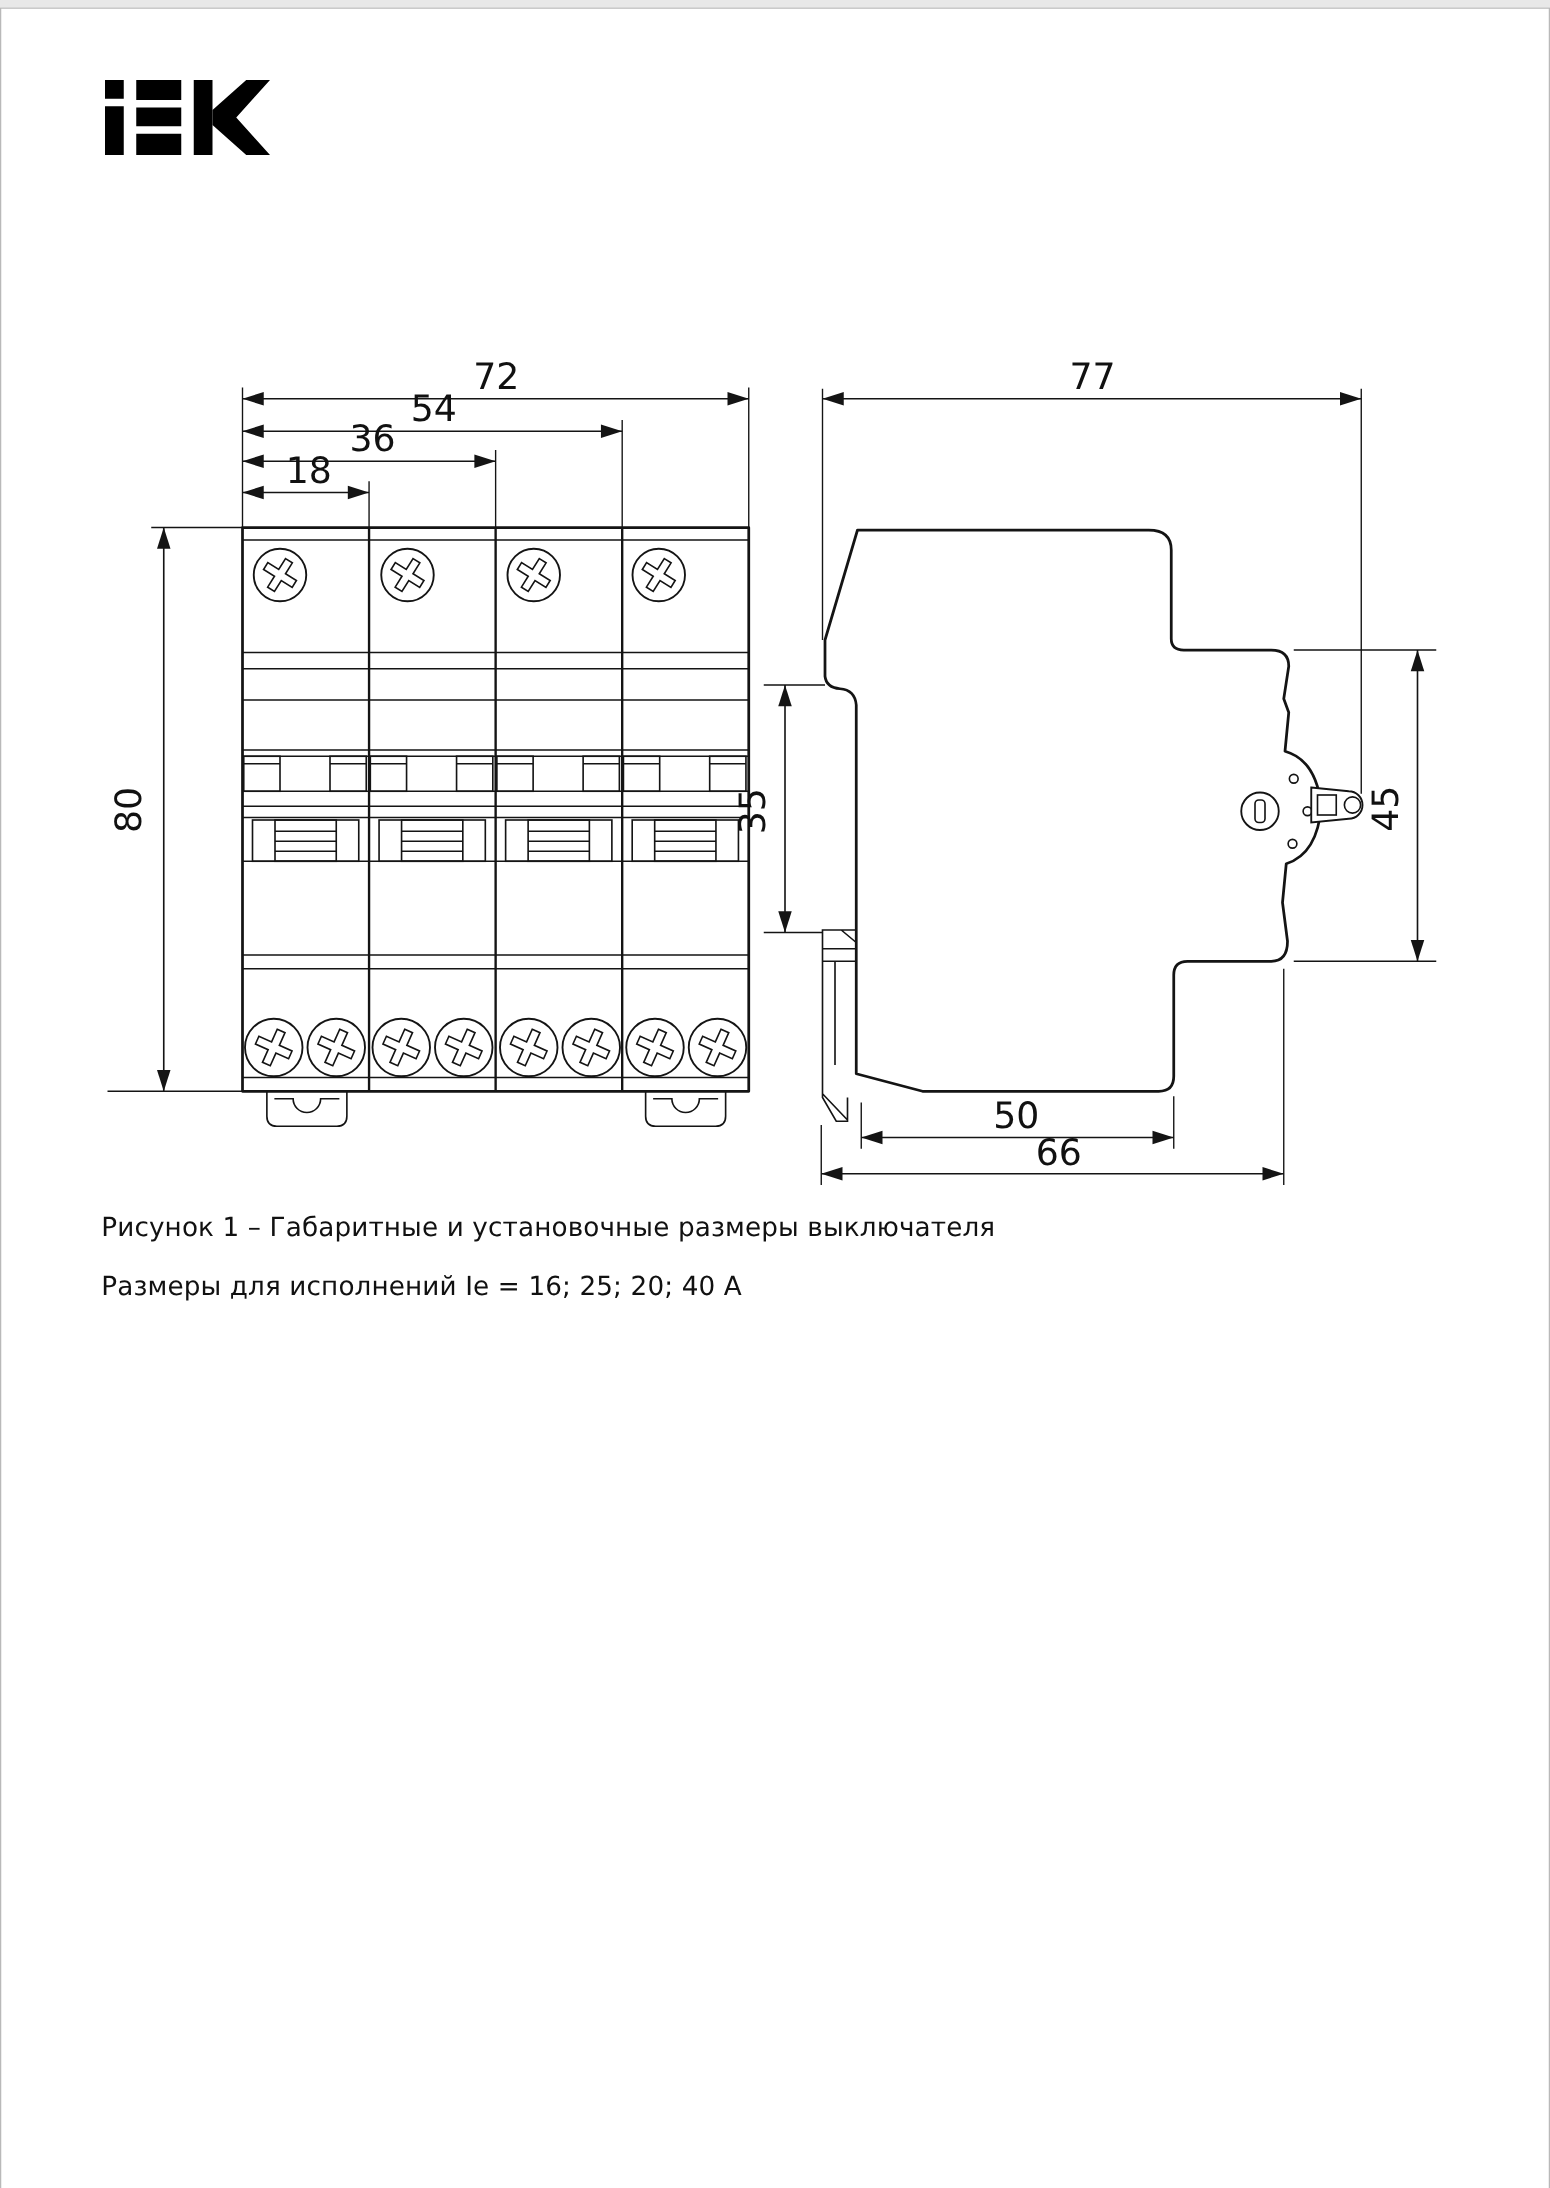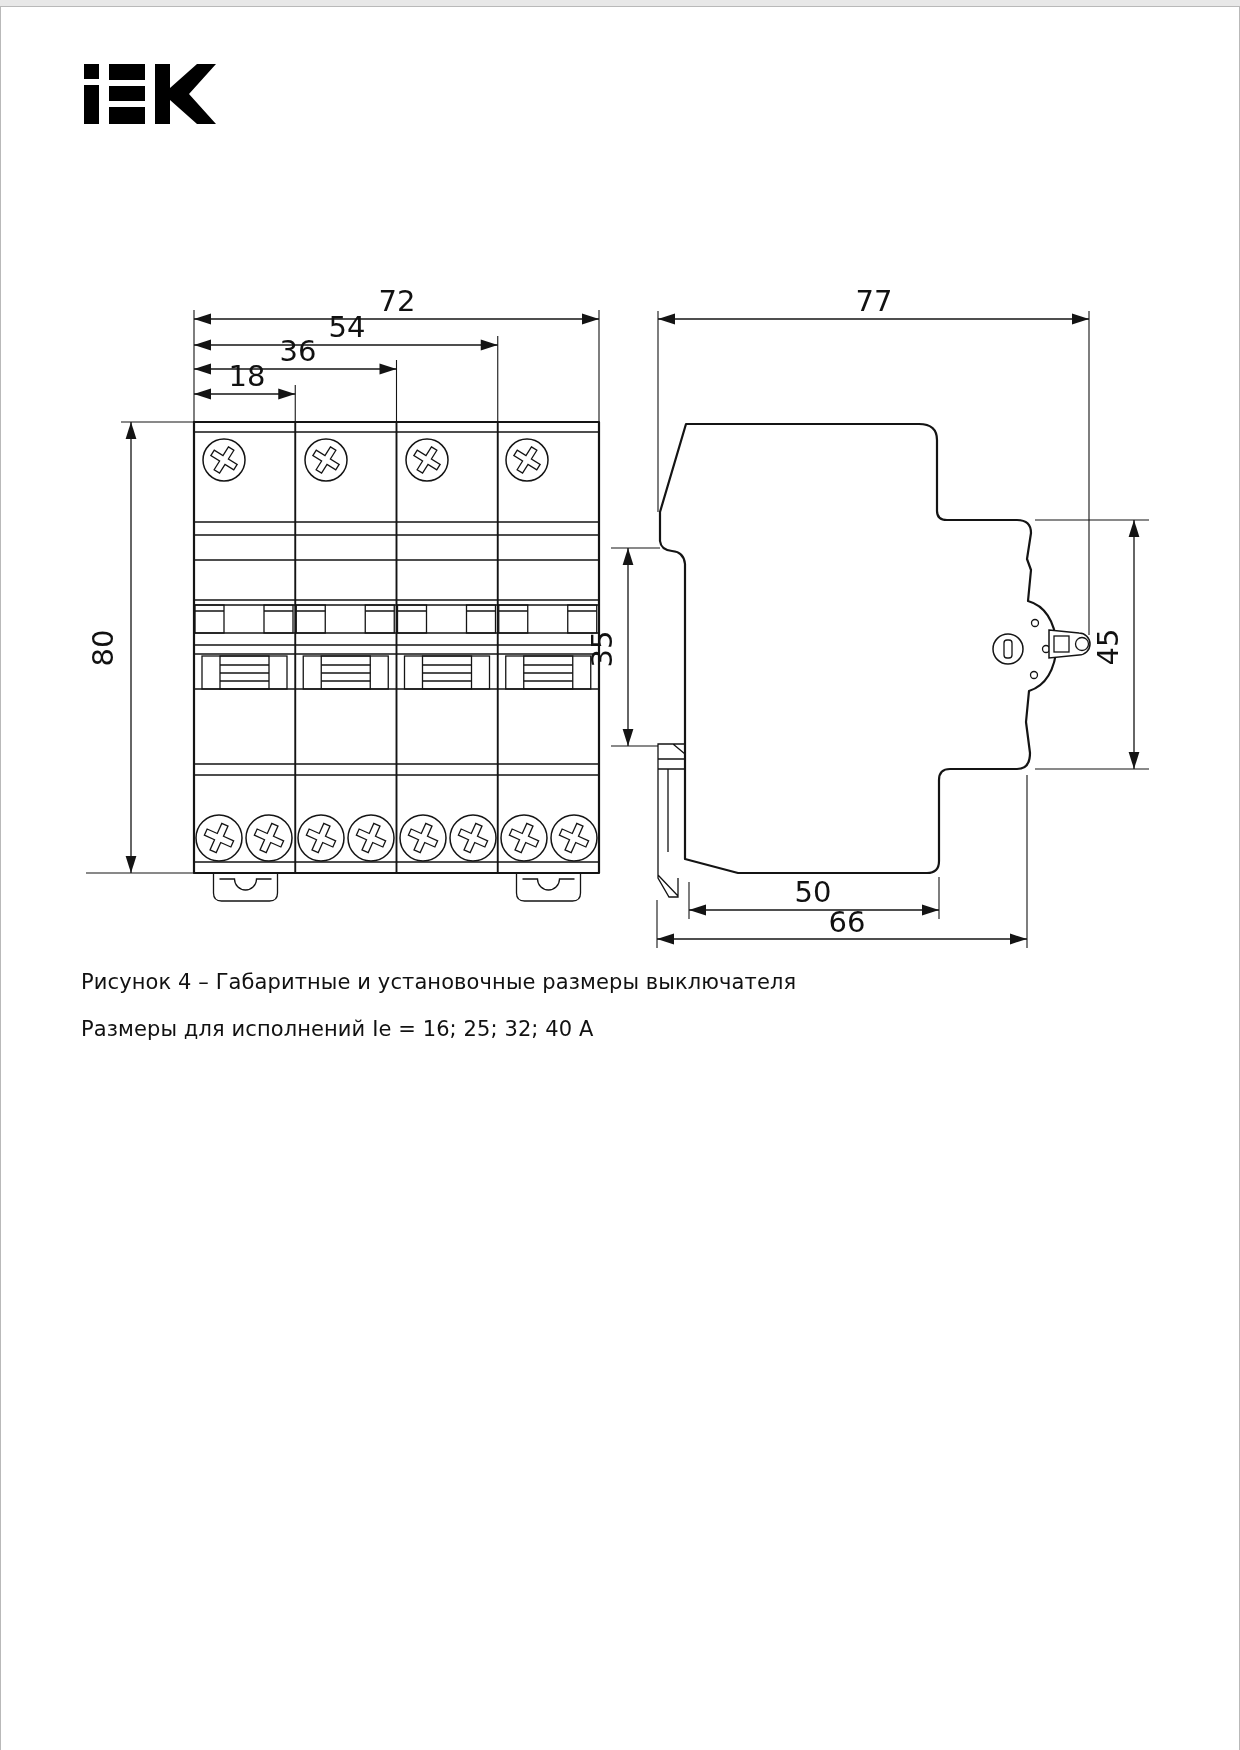--- a/index.html
+++ b/index.html
@@ -214,16 +214,16 @@
       <line class="dim" x1="656" y1="932" x2="1026" y2="932"></line>
 
       <text class="dimtxt" x="873" y="304">77</text>
       <text class="dimtxt" transform="translate(611,642) rotate(-90)">35</text>
       <text class="dimtxt" transform="translate(1117,640) rotate(-90)">45</text>
       <text class="dimtxt" x="812" y="895">50</text>
       <text class="dimtxt" x="846" y="925">66</text>
     </g>
   </svg>
 
-  <div class="caption-line cap1">Рисунок 4 – Габаритные и установочные размеры выключателя</div>
-  <div class="caption-line cap2">Размеры для исполнений Ie = 16; 25; 32; 40 А</div>
+  <div class="caption-line cap1">Рисунок 1 – Габаритные и установочные размеры выключателя</div>
+  <div class="caption-line cap2">Размеры для исполнений Ie = 16; 25; 20; 40 А</div>
 
 </div>
 
 </body></html>

